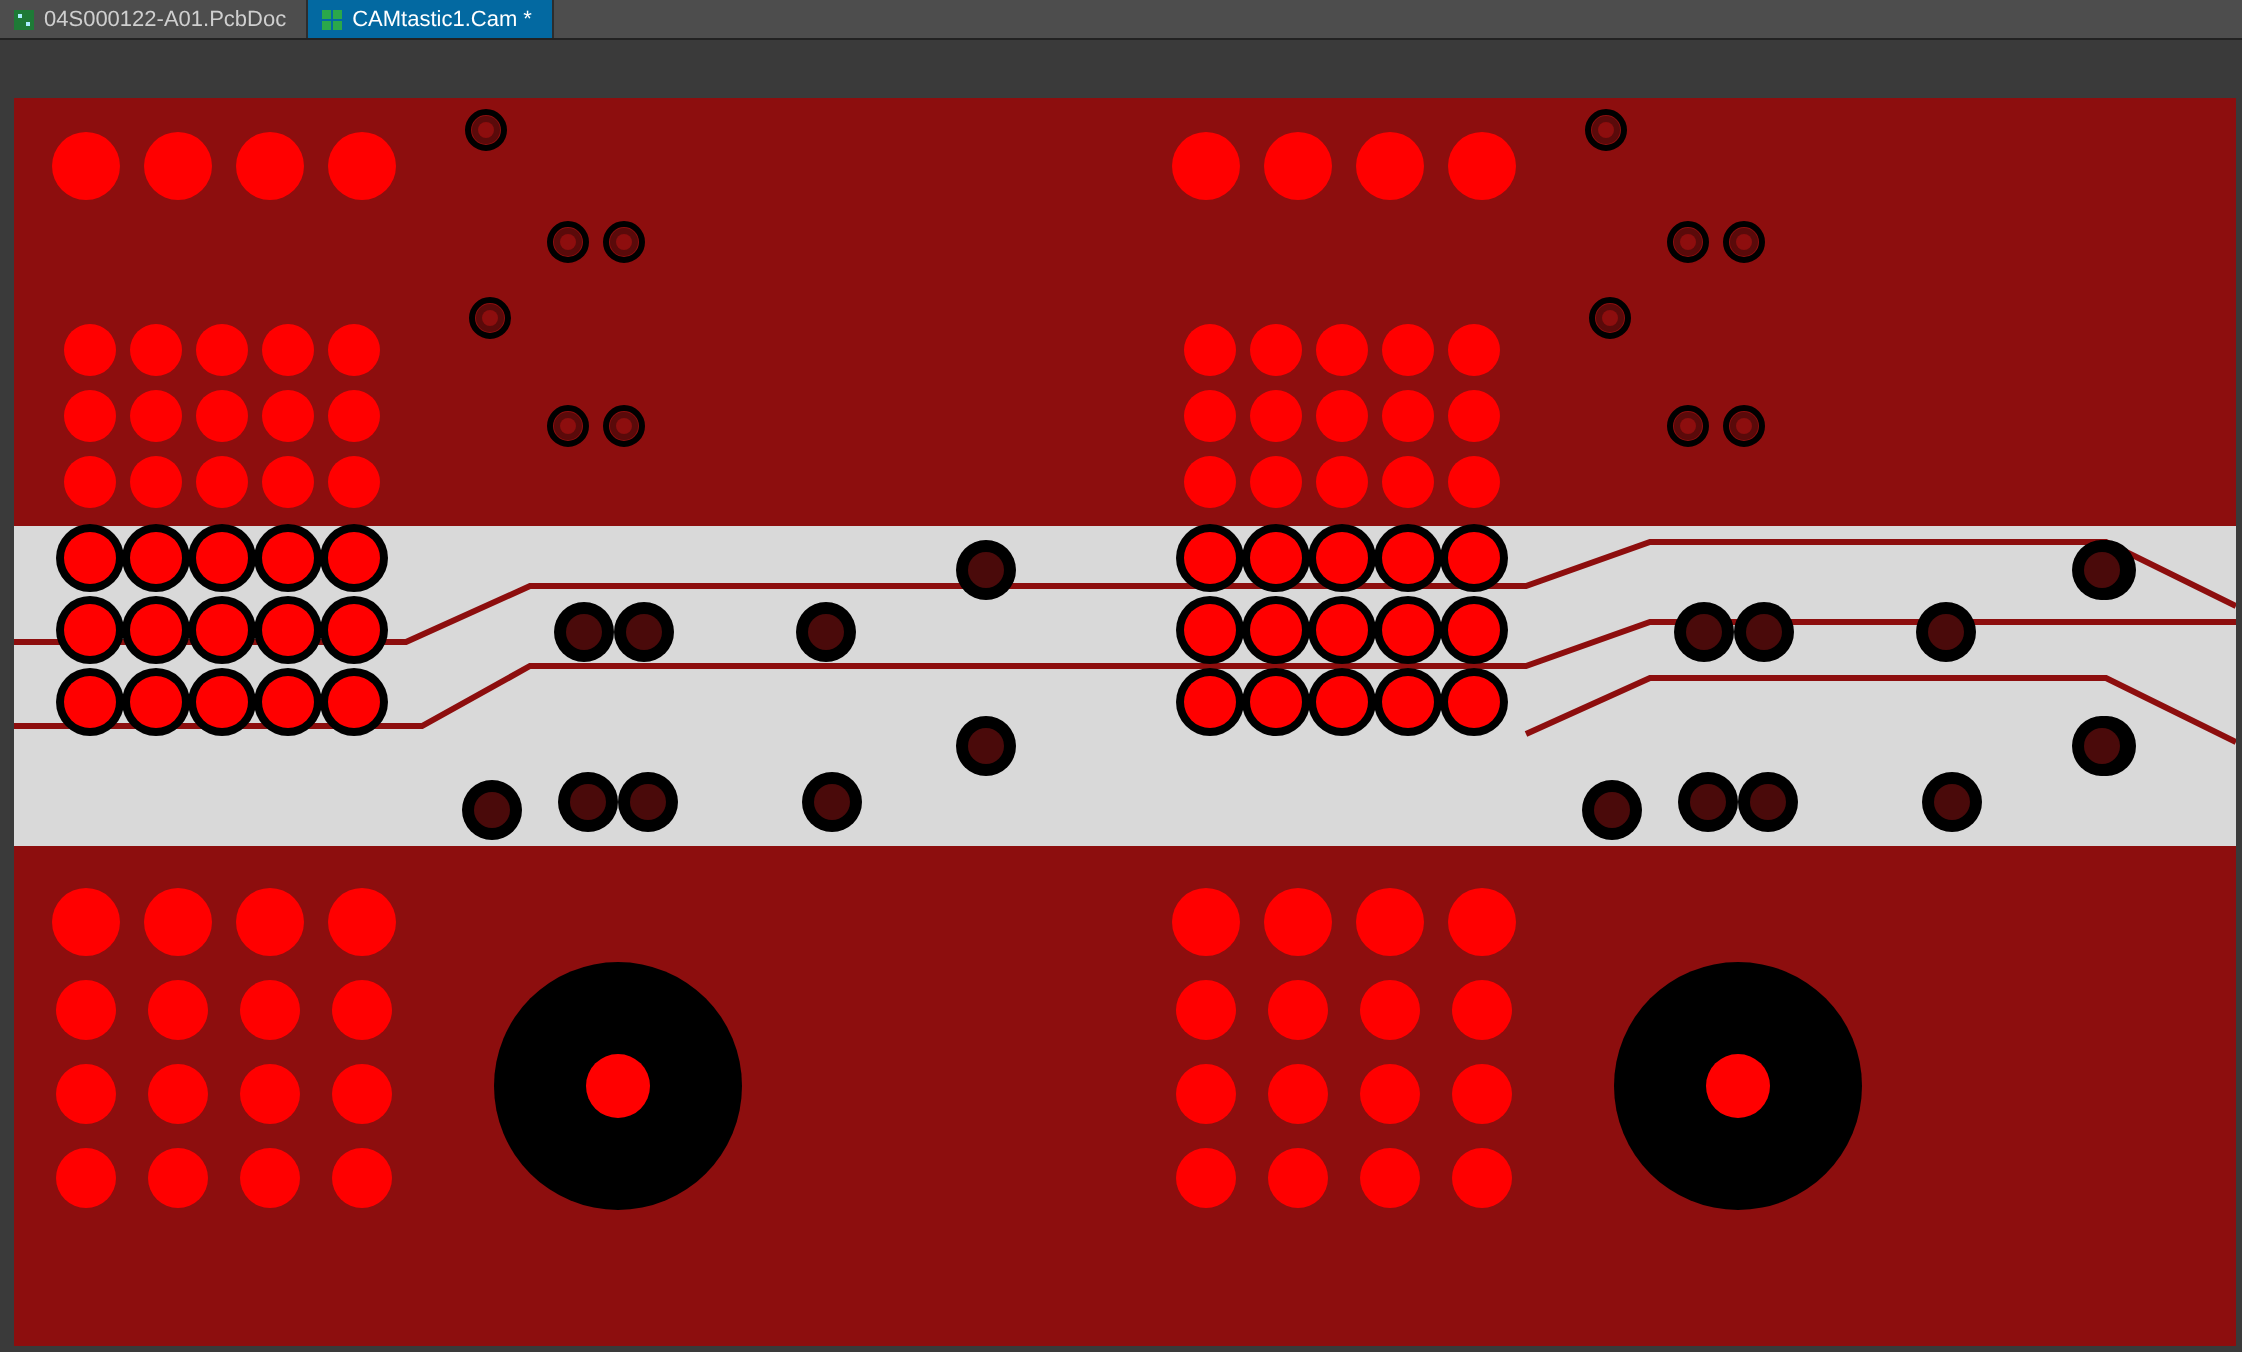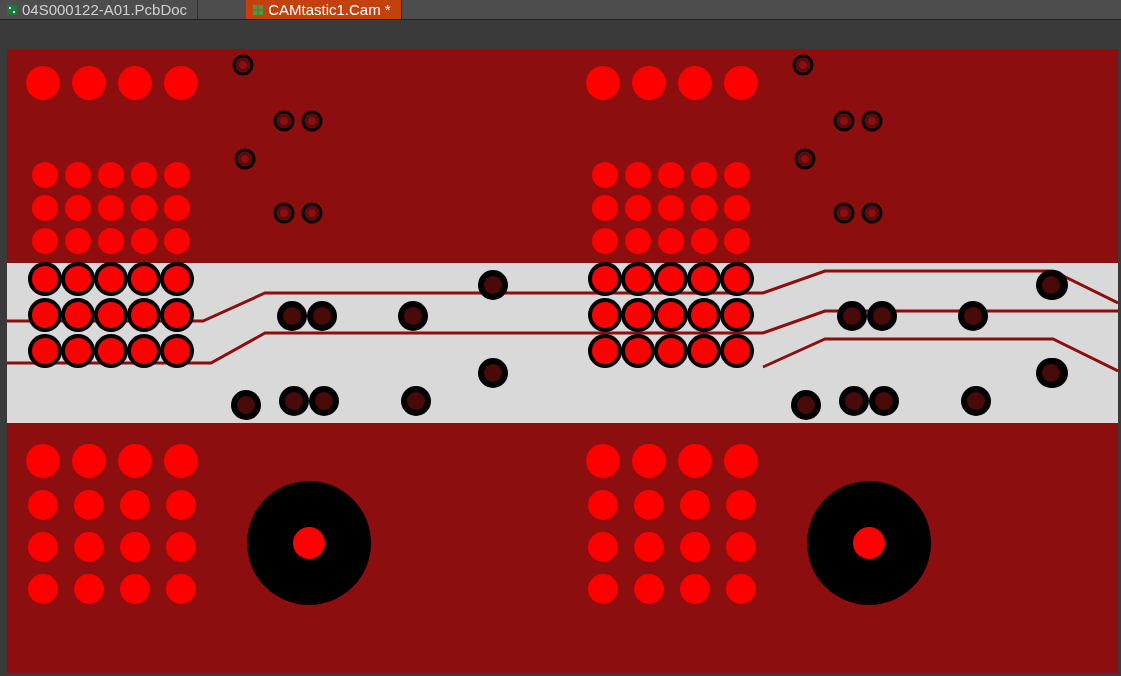--- a/index.html
+++ b/index.html
@@ -11,34 +11,34 @@
     overflow: hidden;
     position: relative;
   }
   
   .tabbar {
     height: 20px;
     background: #4d4d4d;
     border-bottom: 1px solid #222;
     display: flex;
     align-items: stretch;
-    font-size: 15px;
+    font-size: 11px;
     color: #cfcfcf;
     user-select: none;
   }
   .tab {
     display: flex;
     align-items: center;
     gap: 4px;
     padding: 0 10px 0 6px;
     border-right: 1px solid #2d2d2d;
     cursor: pointer;
   }
   .tab.inactive { background: #4d4d4d; }
-  .tab.active   { background: #c2410c; color: #fff; margin-left: 48px; }
+  .tab.active   { background: #0369a1; color: #fff; }
   .tab-icon {
     width: 12px; height: 12px;
     display: inline-flex; align-items: center; justify-content: center;
   }
 
   
   .canvas-wrap {
     position: absolute;
     left: 0; right: 0;
     top: 20px; bottom: 0;

